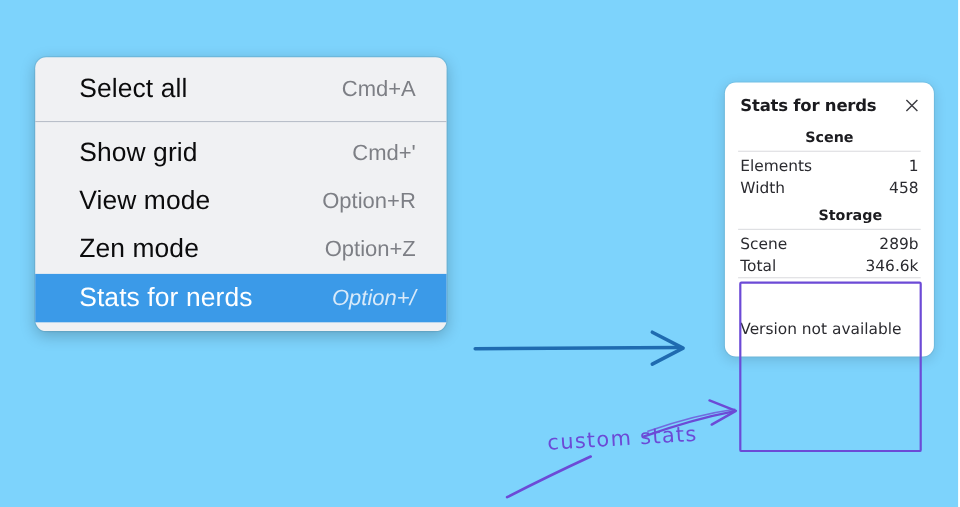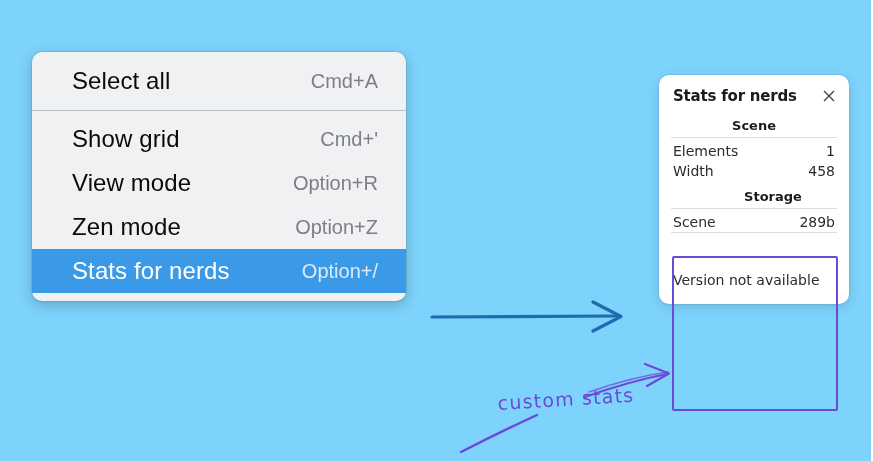--- a/index.html
+++ b/index.html
@@ -51,21 +51,21 @@
   }
   .menu-item .accel {
     font-size: 20px;
     color: #7d7f85;
     white-space: nowrap;
   }
   .menu-item.selected {
     background: #3b9ae8;
   }
   .menu-item.selected .label { color: #ffffff; }
-  .menu-item.selected .accel { color: #d9eaf9; }
+  .menu-item.selected .accel { color: #d9eaf9; font-style: italic; }
 
   
   #stats-panel {
     position: absolute;
     left: 659px;
     top: 75px;
     width: 190px;
     background: #ffffff;
     border-radius: 10px;
     box-shadow: 0 3px 12px rgba(0,0,0,0.14), 0 0 0 1px rgba(0,0,0,0.05);
@@ -216,20 +216,24 @@
       <span class="k">Width</span>
       <span class="v">458</span>
     </div>
 
     <div class="section-title" style="padding-top:8px;margin-left:38px;">Storage</div>
     <div class="hr"></div>
     <div class="stat-row">
       <span class="k">Scene</span>
       <span class="v">289b</span>
     </div>
+    <div class="stat-row">
+      <span class="k">Total</span>
+      <span class="v">346.6k</span>
+    </div>
 
     <div class="hr"></div>
     <div class="plain-row">Version not available</div>
 
   </div>
 
   <div id="custom-stats-box"></div>
 
   <svg id="annotations" viewBox="0 0 873 461">
 

